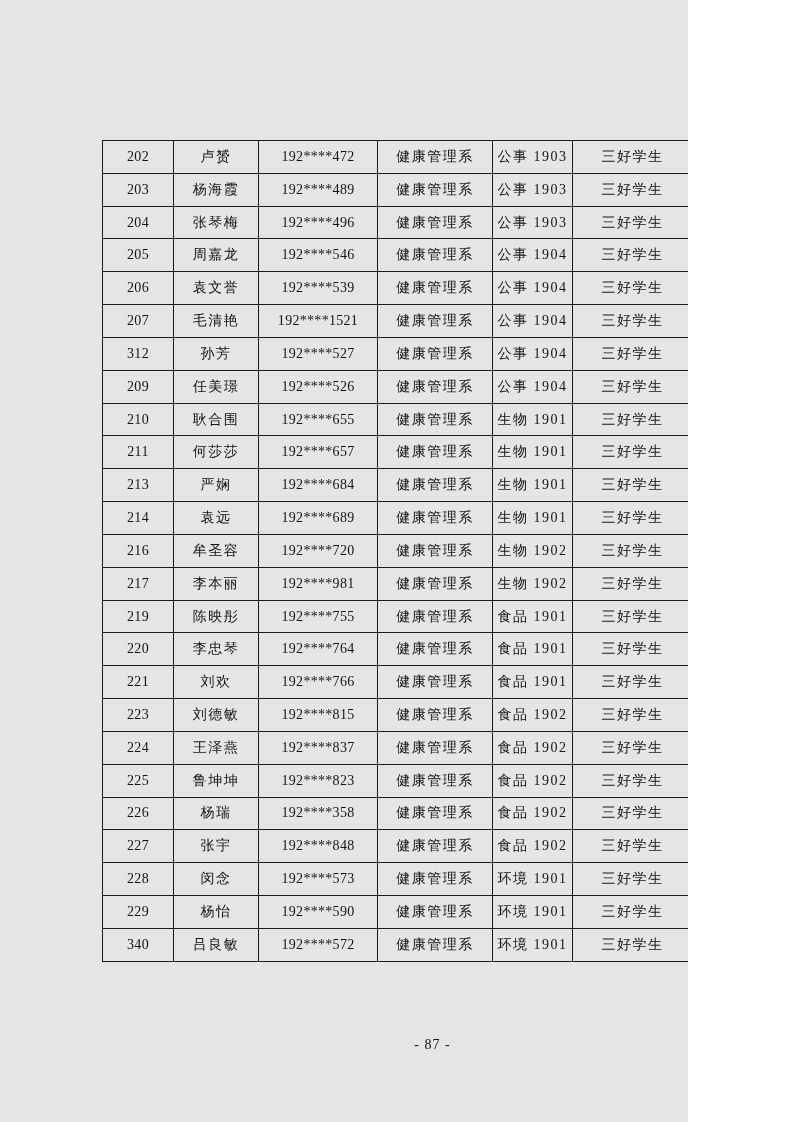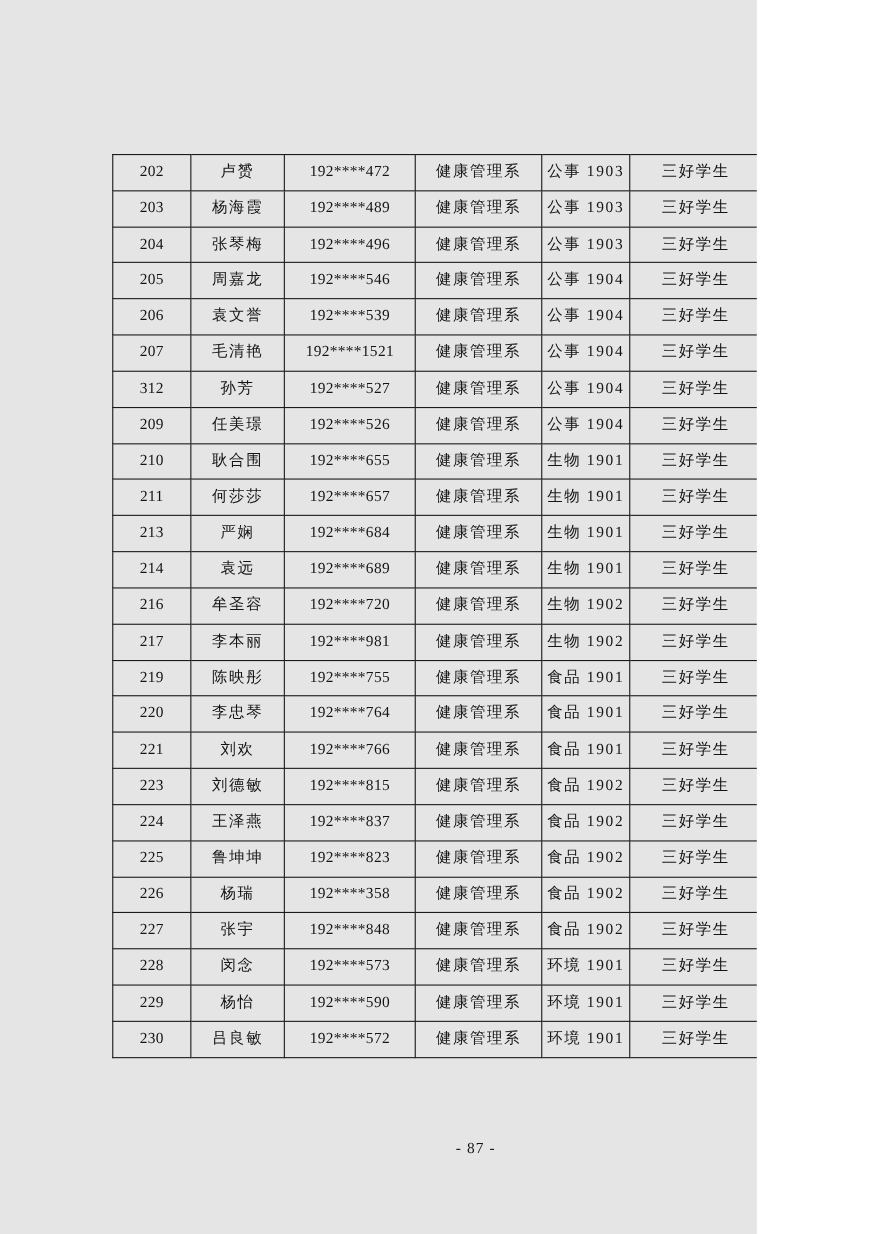--- a/index.html
+++ b/index.html
@@ -264,21 +264,21 @@
     </tr>
         <tr>
       <td class="num">229</td>
       <td class="cjk">杨怡</td>
       <td class="num">192****590</td>
       <td class="cjk">健康管理系</td>
       <td class="cjk">环境 1901</td>
       <td class="cjk">三好学生</td>
     </tr>
         <tr>
-      <td class="num">230</td>
+      <td class="num">340</td>
       <td class="cjk">吕良敏</td>
       <td class="num">192****572</td>
       <td class="cjk">健康管理系</td>
       <td class="cjk">环境 1901</td>
       <td class="cjk">三好学生</td>
     </tr>
       </tbody>
   </table>
 
   <div class="page-number">- 87 -</div>

